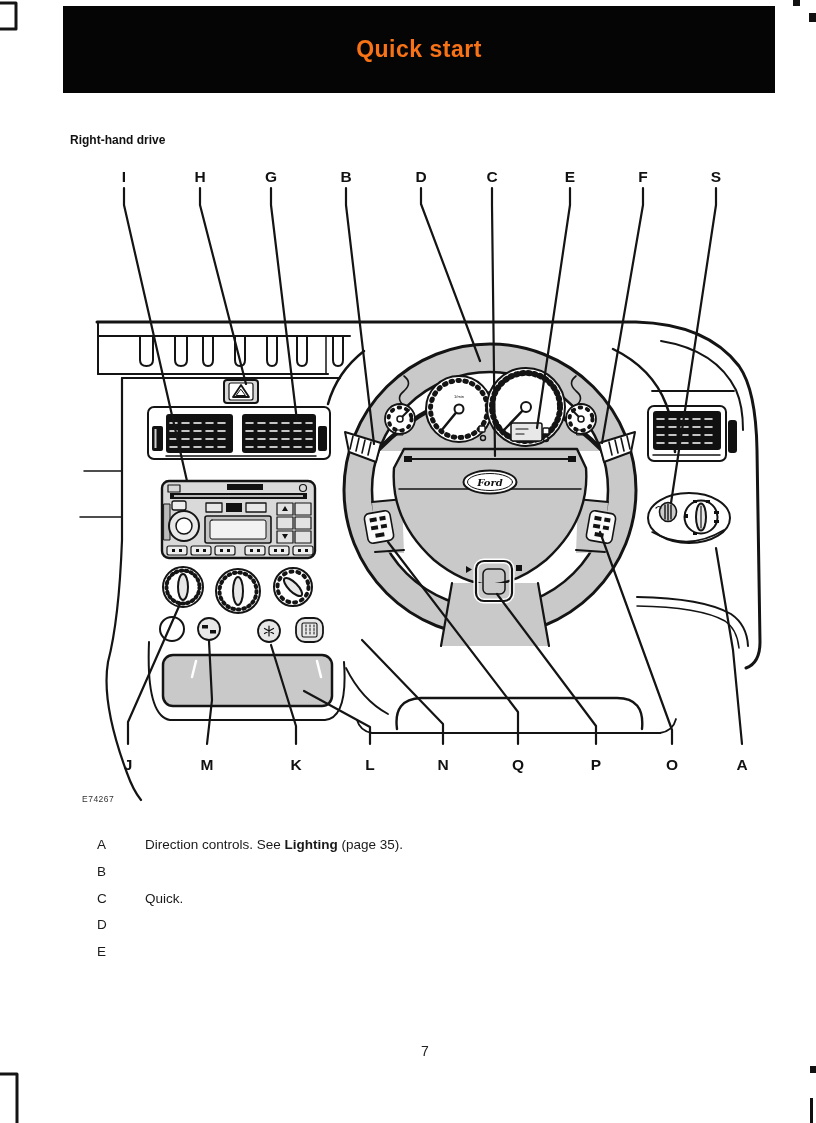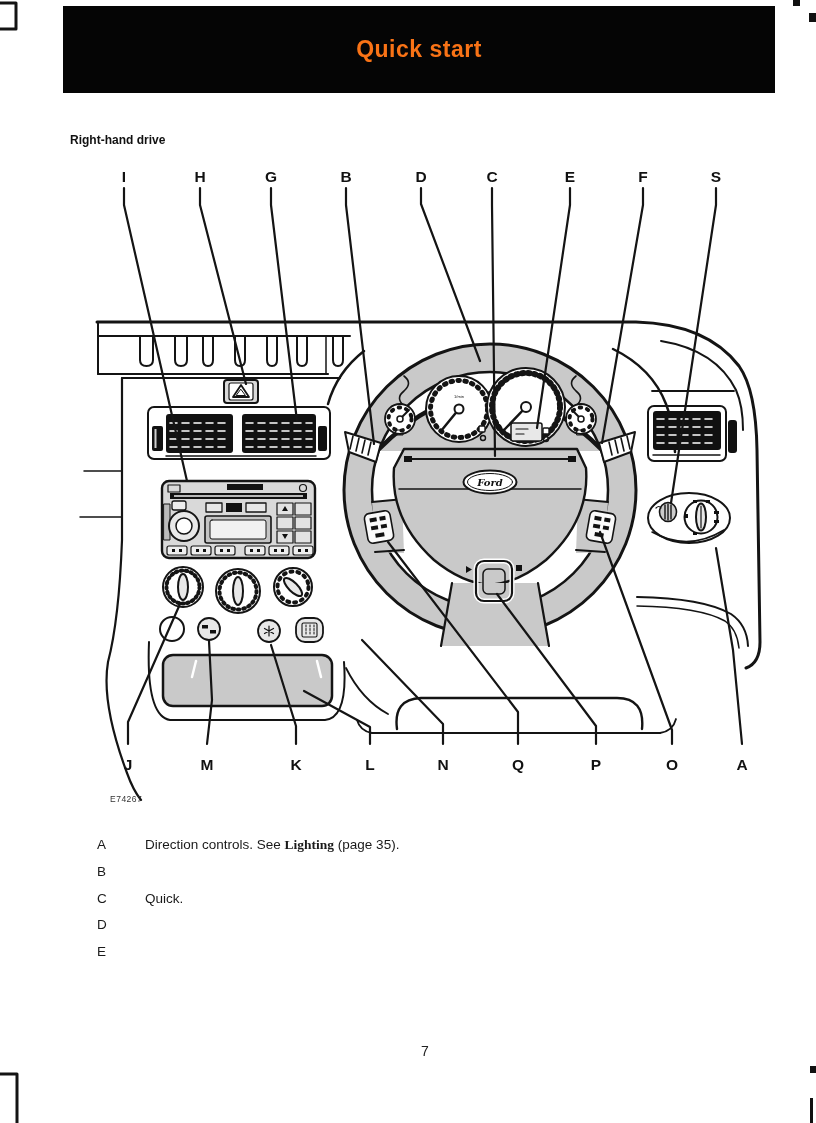--- a/index.html
+++ b/index.html
@@ -1,24 +1,24 @@
 <!DOCTYPE html>
 <html><head>
 <meta charset="utf-8">
 <style>
   html,body{margin:0;padding:0;background:#ffffff;}
   body{width:816px;height:1123px;position:relative;font-family:"Liberation Sans",sans-serif;overflow:hidden;}
   .header-bar{position:absolute;left:63px;top:6px;width:712px;height:87px;background:#050505;display:flex;align-items:center;justify-content:center;}
   .header-title{color:#f97316;font-size:23px;font-weight:bold;letter-spacing:.5px;}
   .section-heading{position:absolute;left:70px;top:133px;font-size:12px;font-weight:bold;color:#111;}
-  .figure-code{position:absolute;left:82px;top:794px;font-size:8.5px;color:#333;letter-spacing:.5px;margin-left:28px;}
+  .figure-code{position:absolute;left:82px;top:794px;font-size:8.5px;color:#333;letter-spacing:.5px;}
   .legend{position:absolute;left:97px;top:837px;width:620px;}
   .legend-row{display:flex;height:26.8px;align-items:flex-start;font-size:13.5px;color:#1a1a1a;}
   .legend-letter{width:48px;flex:0 0 48px;}
-  .legend-bold{font-weight:bold;font-family:Liberation Serif, serif;}
+  .legend-bold{font-weight:bold;}
   .page-number{position:absolute;left:400px;top:1043px;width:50px;text-align:center;font-size:14px;color:#222;}
   svg{position:absolute;left:0;top:0;}
   svg text{font-family:"Liberation Sans",sans-serif;}
   .callout{font-size:15.5px;font-weight:bold;fill:#111;}
   .ford-script{font-family:"DejaVu Serif",serif;font-style:italic;font-weight:bold;font-size:10px;fill:#111;}
   .tiny-label{font-size:4px;fill:#111;}
 </style>
 </head>
 <body>
 

